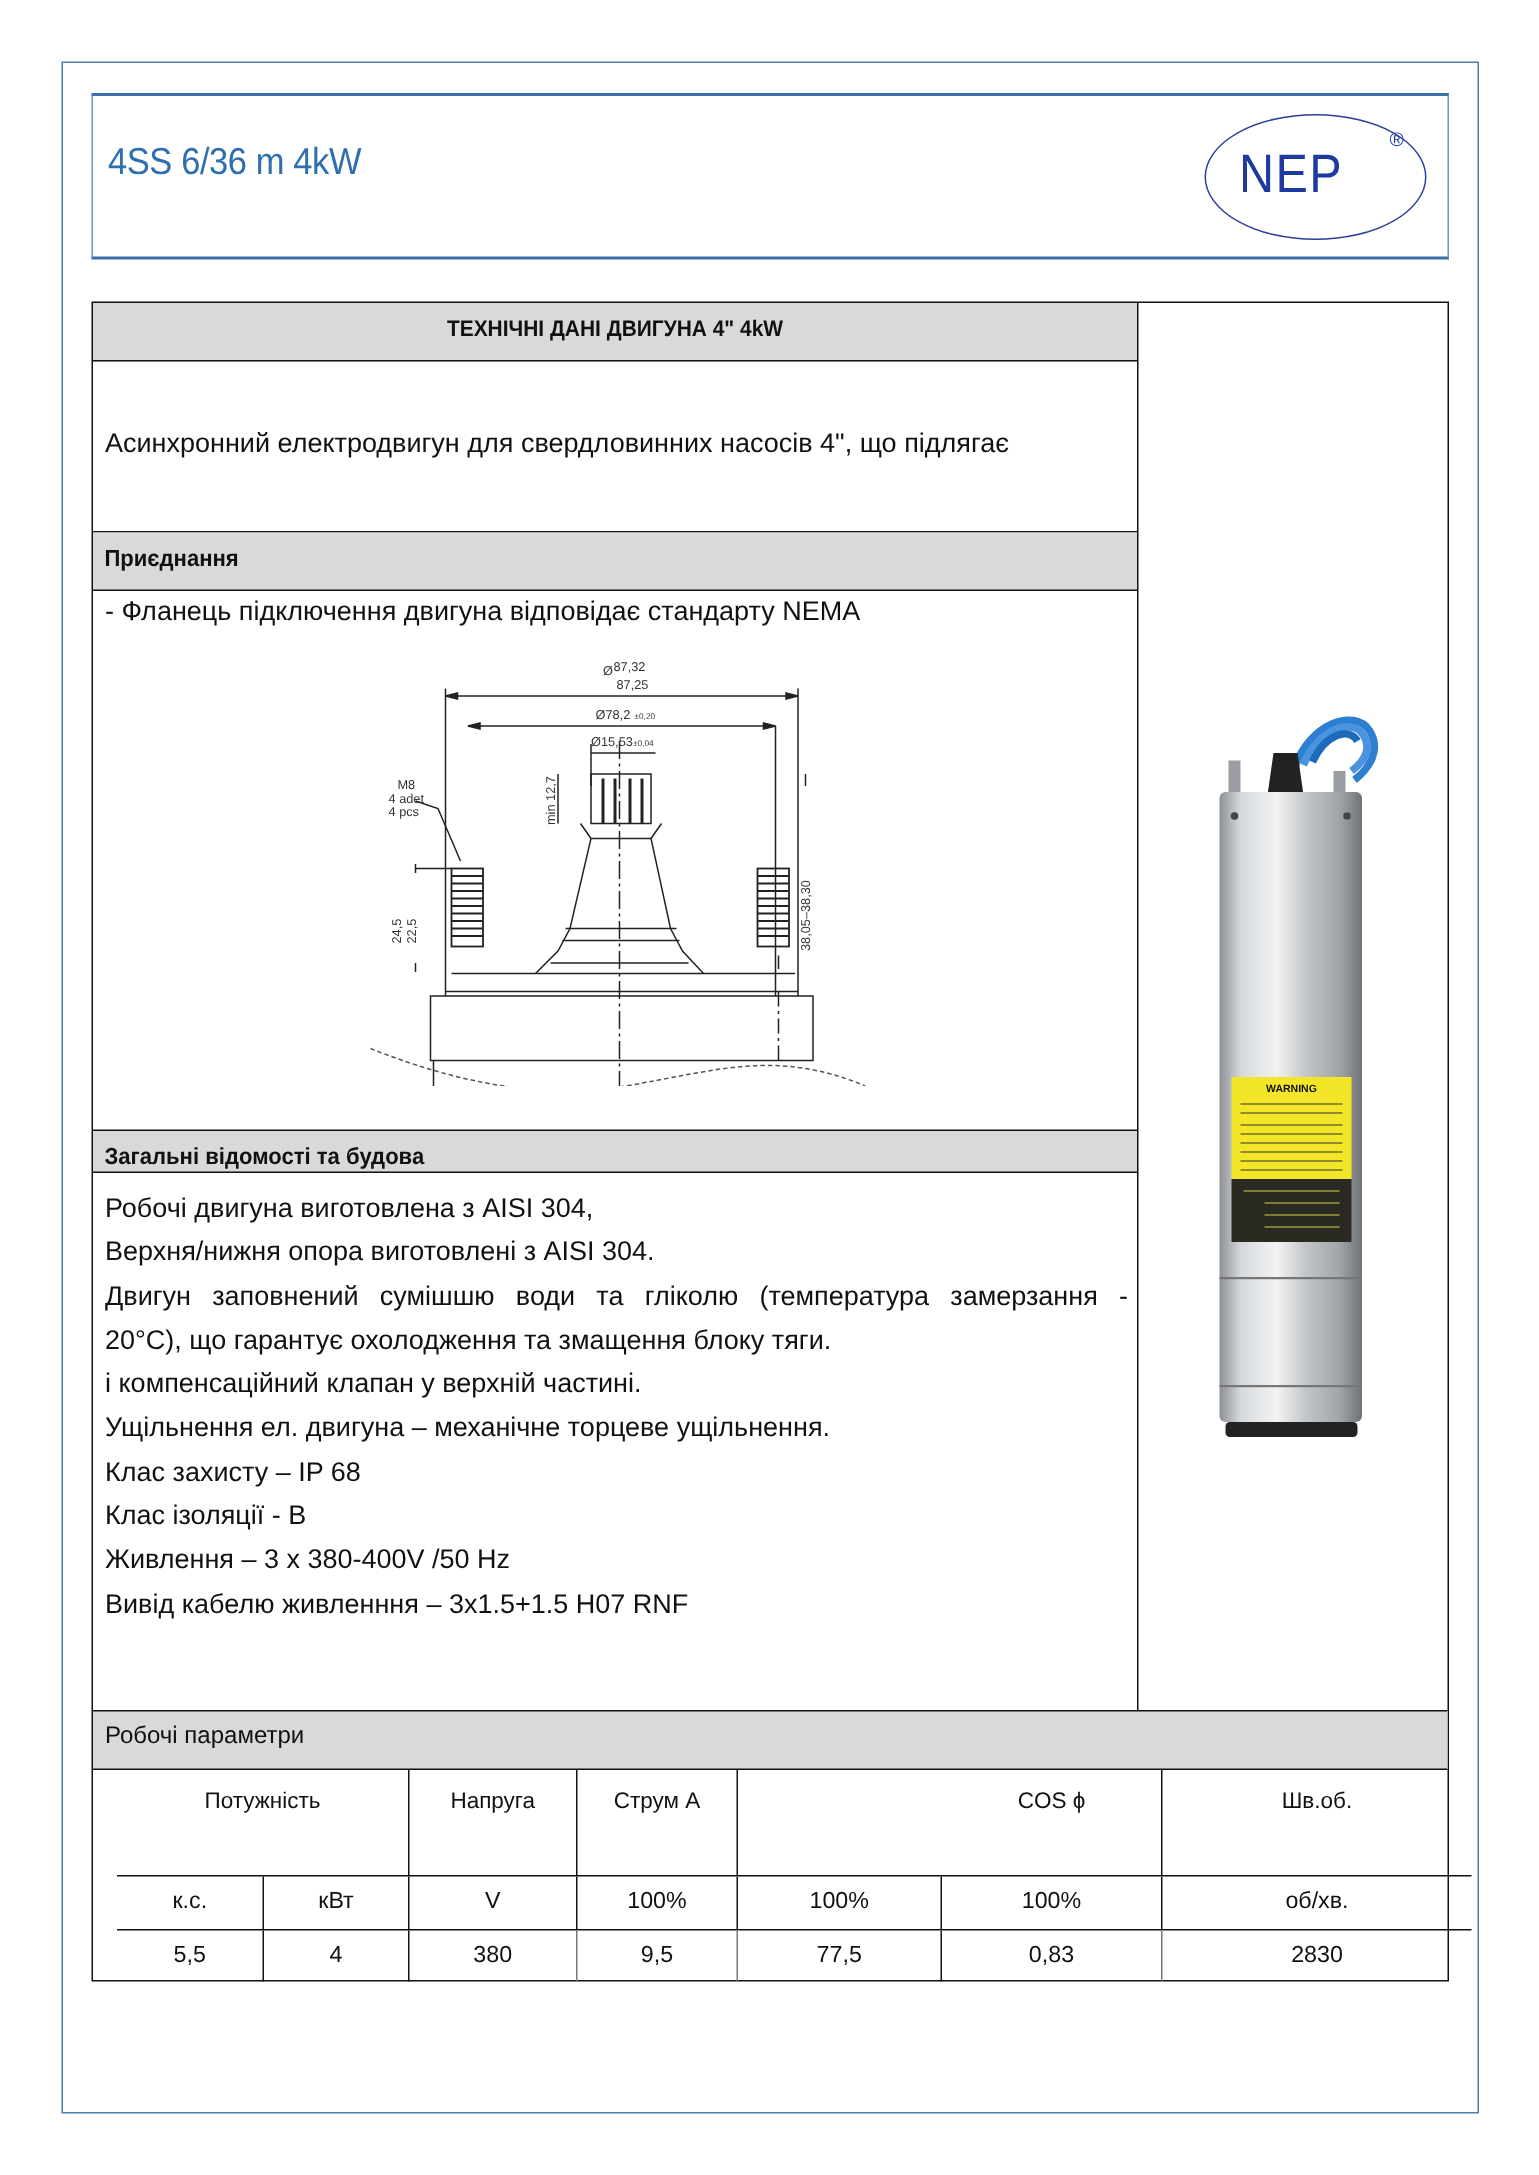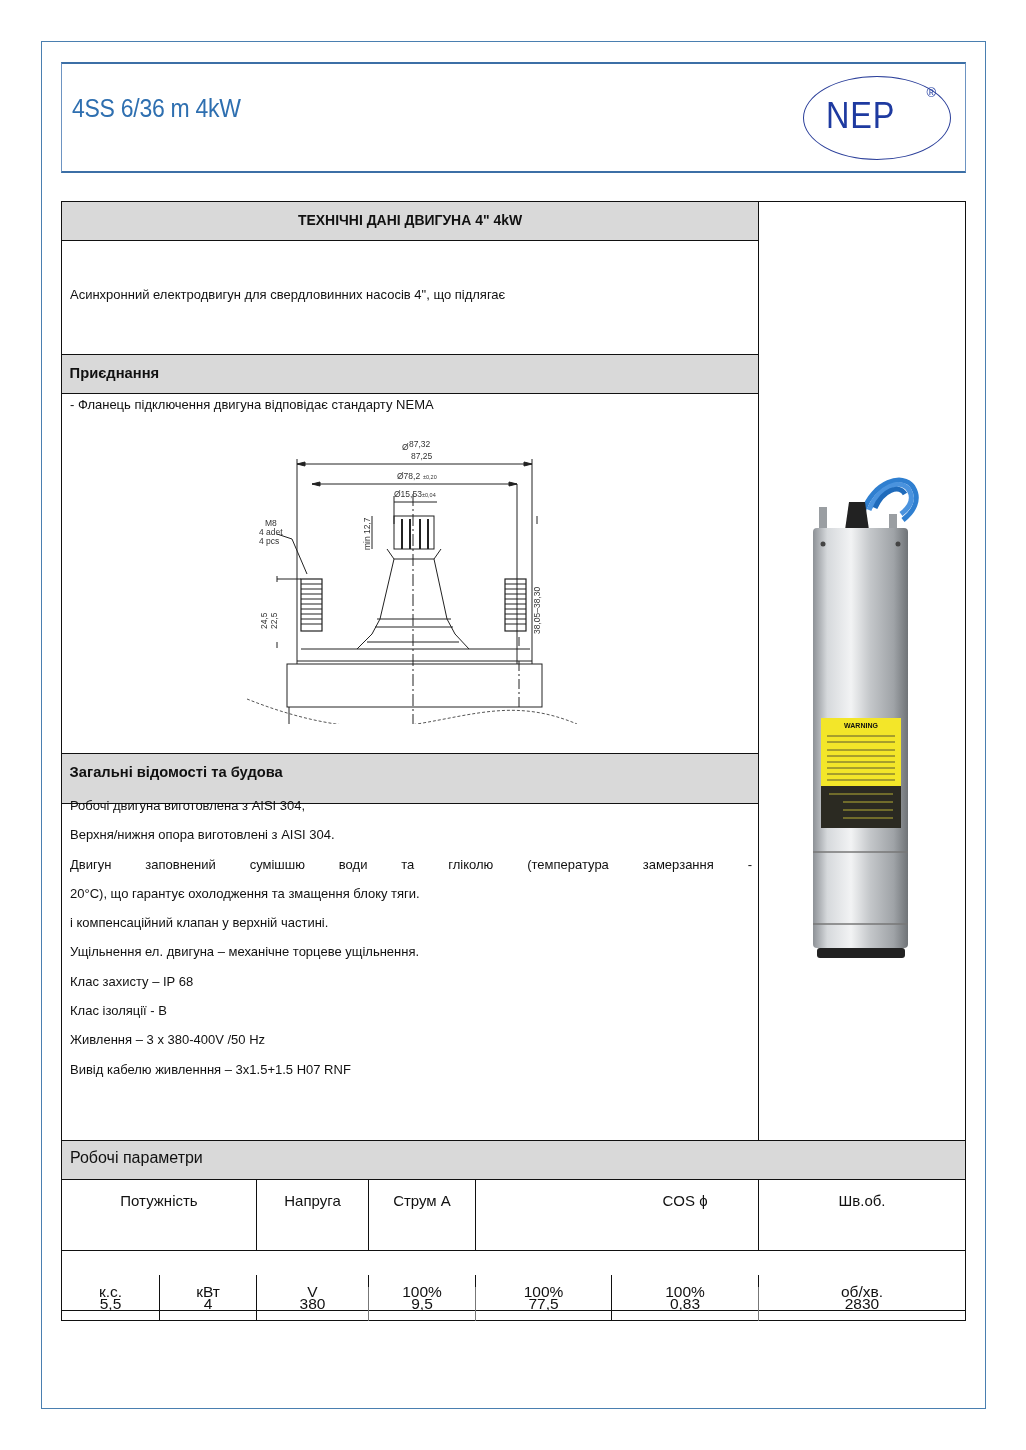--- a/index.html
+++ b/index.html
@@ -14,46 +14,46 @@
   .logo-reg { position: absolute; right: 14px; top: 8px; font-size: 13px; color: #1e3aa0; }
 
   .spec-table { position: absolute; left: 61px; top: 201px; width: 905px; height: 1120px; border: 1.5px solid #111; }
   .left-col { position: absolute; left: 0; top: 0; width: 697px; height: 938px; border-right: 1.5px solid #111; }
   .right-col { position: absolute; left: 697px; top: 0; width: 206px; height: 938px; }
 
   .row { position: absolute; left: 0; width: 100%; border-bottom: 1.5px solid #111; }
   .gray { background: #d9d9d9; }
   .cell-title { font-size: 15px; font-weight: bold; text-align: center; padding-top: 9px; transform: scaleX(0.93); }
   .sec-head { font-size: 15.5px; font-weight: bold; padding: 9px 0 0 8px; transform: scaleX(0.95); transform-origin: left; }
-  .body-text { font-size: 13px; padding-left: 8px; transform-origin: left; }
+  .body-text { font-size: 18px; padding-left: 8px; transform-origin: left; }
 
   .r-title { top: 0; height: 39px; }
   .r-purpose-h { top: 39px; height: 38px; }
   .r-purpose { top: 77px; height: 76px; }
   .r-purpose .line { height: 38px; line-height: 28px; }
   .r-conn-h { top: 153px; height: 39px; }
   .r-conn { top: 192px; height: 360px; }
-  .r-gen-h { top: 552px; height: 50px; }
+  .r-gen-h { top: 552px; height: 28px; }
   .r-gen { top: 590px; height: 348px; border-bottom: none; }
   .r-gen .line { height: 29.3px; line-height: 27px; }
   .justify { text-align: justify; text-align-last: justify; padding-right: 6px; }
 
   .drawing { position: absolute; left: 175px; top: 40px; width: 340px; height: 290px; }
 
   .motor-wrap { position: absolute; left: 44px; top: 270px; width: 120px; height: 500px; }
 
   .ops-head { position: absolute; left: 0; top: 938px; width: 100%; height: 40px; border-top: 1.5px solid #111; border-bottom: 1.5px solid #111; background: #d9d9d9; font-size: 16px; padding: 8px 0 0 8px; }
 
   .ops-grid { position: absolute; left: 0; top: 978px; width: 903px; }
-  .g-row { position: absolute; left: 0; width: 100%; border-bottom: 1.5px solid #111; }
+  .g-row { position: absolute; left: 16px; width: 100%; border-bottom: 1.5px solid #111; }
   .g-cell { position: absolute; top: 0; height: 100%; border-right: 1.5px solid #111; text-align: center; font-size: 15px; }
   .g-cell.last { border-right: none; }
   .g-head { top: 0; height: 71px; }
   .g-head .g-cell { padding-top: 4px; line-height: 34px; }
-  .g-units { top: 71px; height: 36px; margin-top: 24px; }
+  .g-units { top: 71px; height: 36px; }
   .g-units .g-cell, .g-vals .g-cell { line-height: 34px; font-size: 15.5px; }
   .g-vals { top: 107px; height: 34px; border-bottom: none; }
 
   .thin { border-right-width: 1px !important; border-right-color: #777 !important; }
 </style>
 </head>
 <body>
 
 <div class="outer-frame"></div>
 

